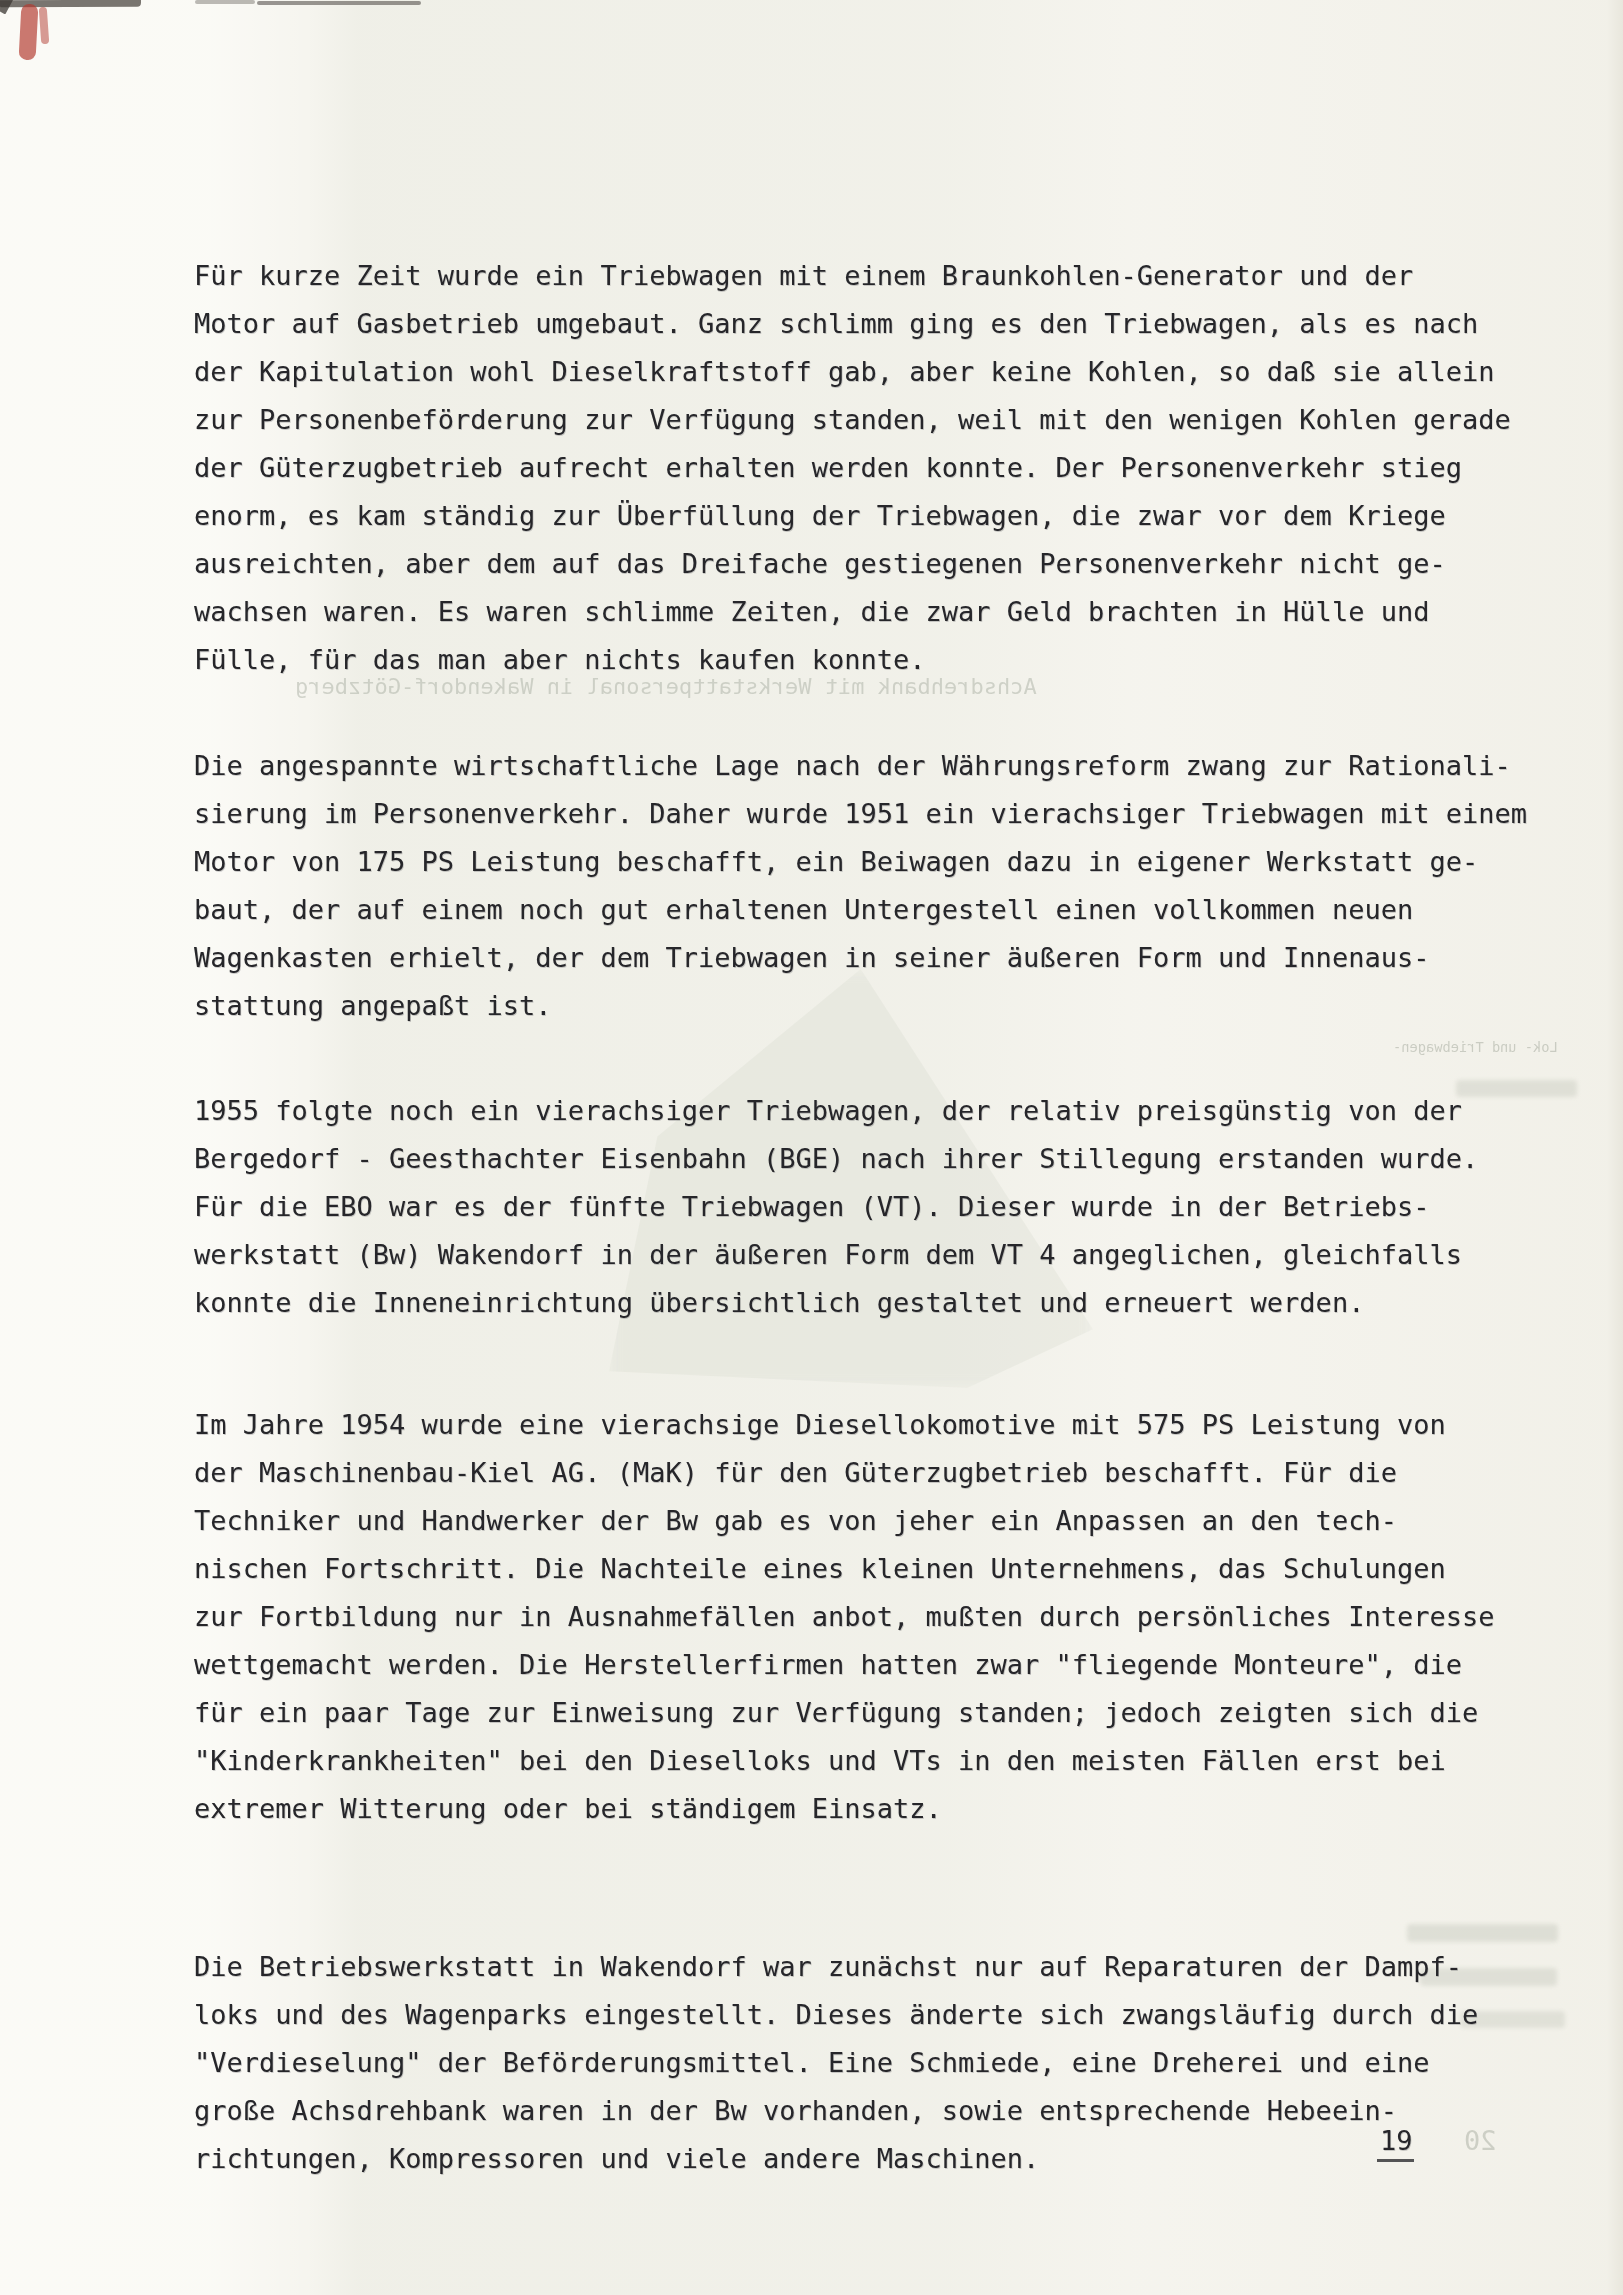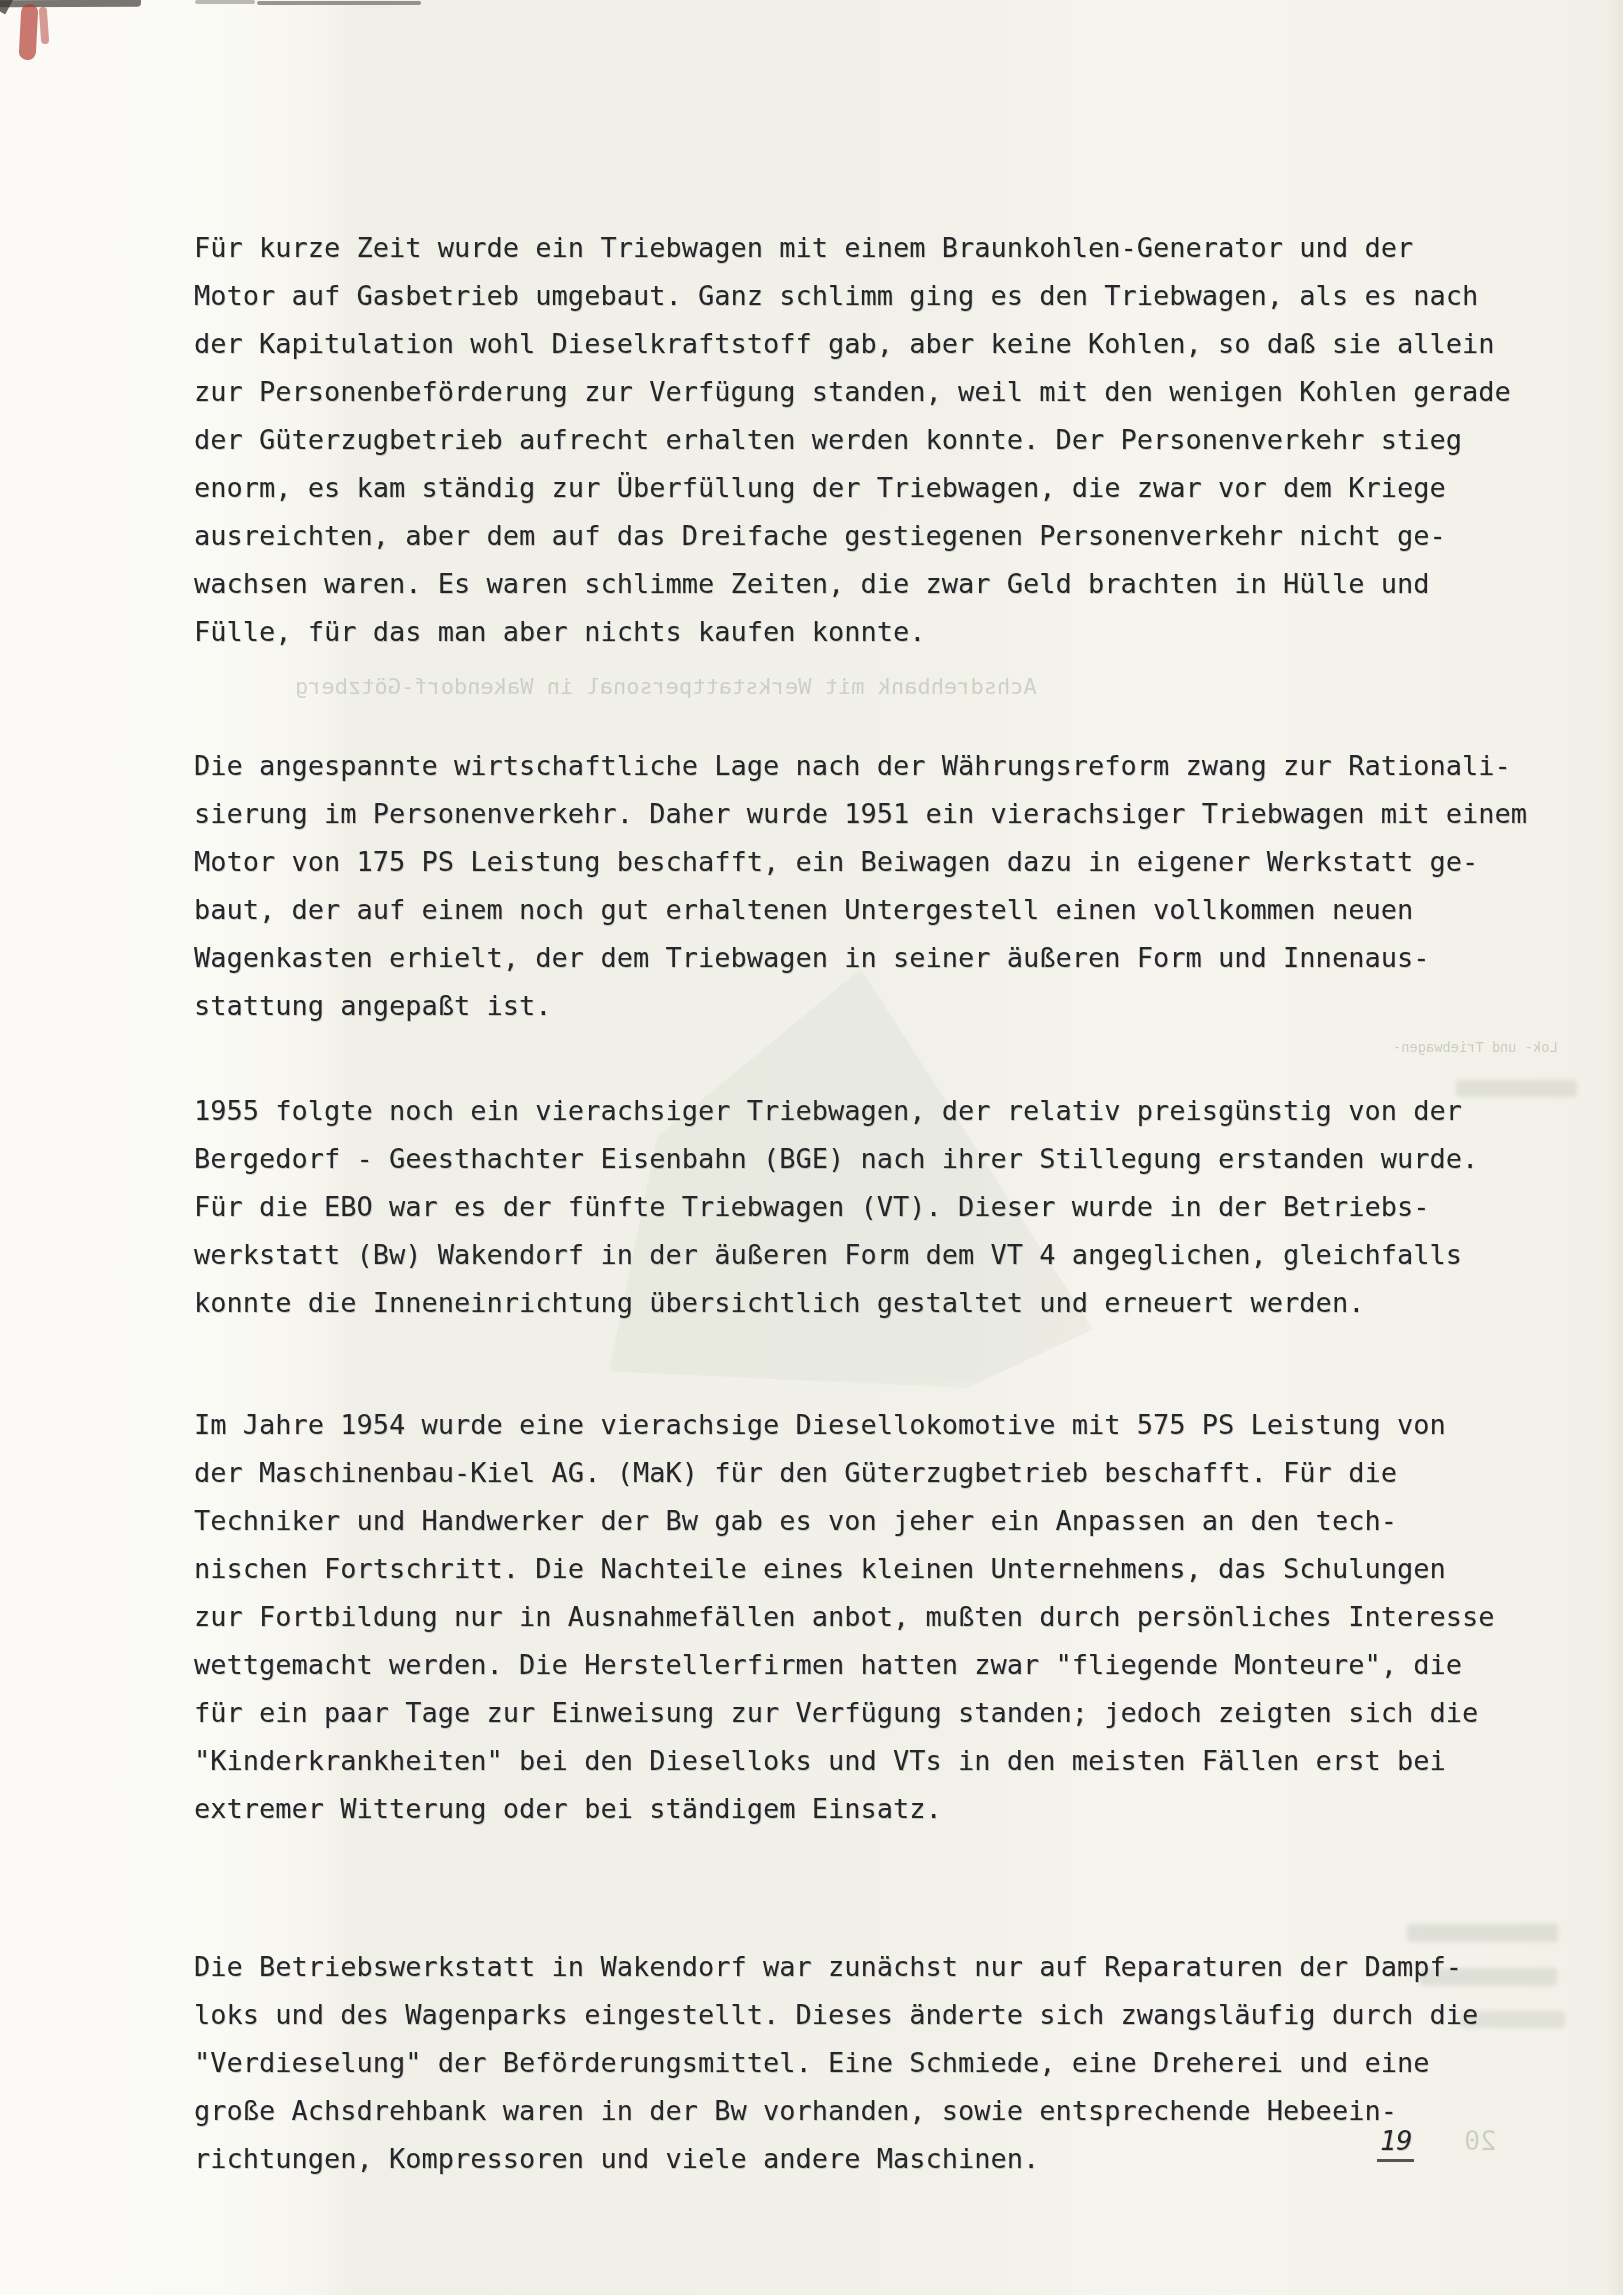--- a/index.html
+++ b/index.html
@@ -34,21 +34,20 @@
     text-shadow: 0.7px 0.7px 0 rgba(40,40,48,0.22);
   }
   .pagenum {
     position: absolute;
     left: 1380px;
     top: 2117px;
     font-size: 27px;
     line-height: 48px;
     color: #26262a;
     text-shadow: 0.7px 0.7px 0 rgba(40,40,48,0.22);
-    font-style: italic;
   }
   .pagenum-underline {
     position: absolute;
     left: 1377px;
     top: 2159px;
     width: 37px;
     height: 2.6px;
     background: #2c2c30;
     opacity: 0.8;
   }
@@ -115,21 +114,21 @@
   <div class="ghost-shape"></div>
 
   <div class="bleed-caption">Achsdrehbank mit Werkstattpersonal in Wakendorf-Götzberg</div>
 
   <div class="bleed-right">Lok- und Triebwagen-</div>
   <div class="bleed-smudge sm1"></div>
   <div class="bleed-smudge sm2"></div>
   <div class="bleed-smudge sm3"></div>
   <div class="bleed-smudge sm4"></div>
 
-  <div class="para" style="top:224px">Für kurze Zeit wurde ein Triebwagen mit einem Braunkohlen-Generator und der
+  <div class="para" style="top:252px">Für kurze Zeit wurde ein Triebwagen mit einem Braunkohlen-Generator und der
 Motor auf Gasbetrieb umgebaut. Ganz schlimm ging es den Triebwagen, als es nach
 der Kapitulation wohl Dieselkraftstoff gab, aber keine Kohlen, so daß sie allein
 zur Personenbeförderung zur Verfügung standen, weil mit den wenigen Kohlen gerade
 der Güterzugbetrieb aufrecht erhalten werden konnte. Der Personenverkehr stieg
 enorm, es kam ständig zur Überfüllung der Triebwagen, die zwar vor dem Kriege
 ausreichten, aber dem auf das Dreifache gestiegenen Personenverkehr nicht ge-
 wachsen waren. Es waren schlimme Zeiten, die zwar Geld brachten in Hülle und
 Fülle, für das man aber nichts kaufen konnte.</div>
   <div class="para" style="top:742px">Die angespannte wirtschaftliche Lage nach der Währungsreform zwang zur Rationali-
 sierung im Personenverkehr. Daher wurde 1951 ein vierachsiger Triebwagen mit einem

